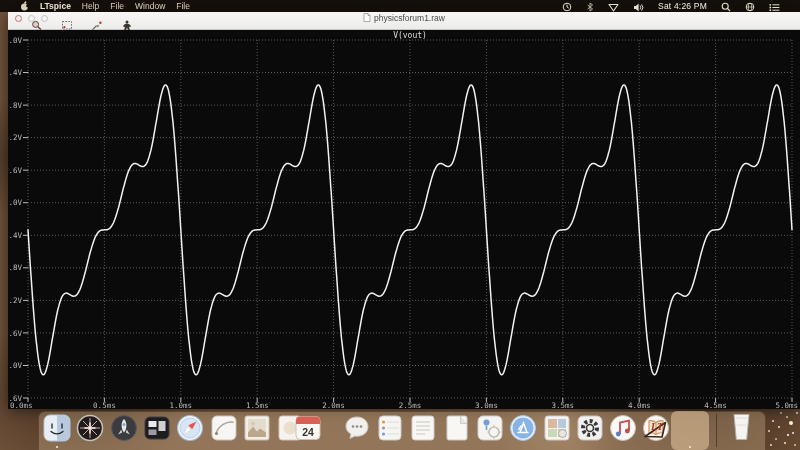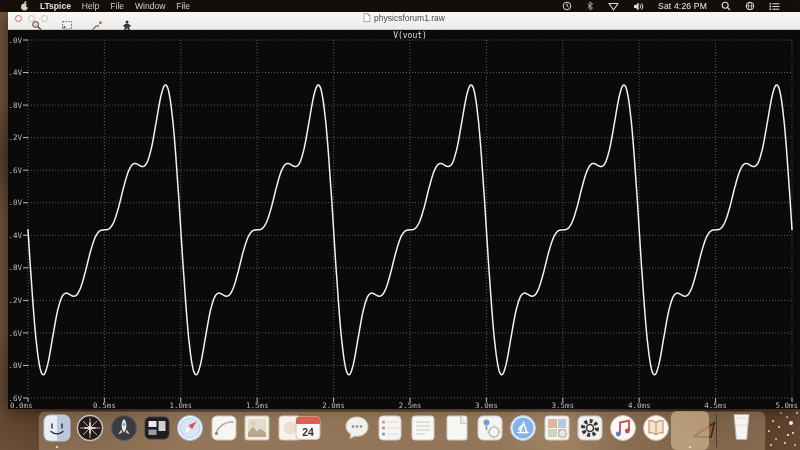--- a/index.html
+++ b/index.html
@@ -19,21 +19,21 @@
     box-shadow:6px 6px 0 #f0e8da, 14px -4px 0 #d8ccb8, 20px 12px 0 #f4eee2, 3px 18px 0 #cfc2ac,
       12px 22px 0 #efe6d6, 22px 24px 0 #d9cdb9, -4px 10px 0 #e2d6c2, 18px 2px 0 1px #f6f0e4,
       8px -8px 0 #cabda6, 24px -8px 0 #e6dcc9, -2px 24px 0 #e6dcc9, 15px 14px 0 #fff;}
 
   
   .menubar{position:absolute;top:0;left:0;width:800px;height:12px;background:rgba(16,11,7,.95);
     display:flex;align-items:center;padding:0 20px;z-index:6;color:#d9cfbe;font-size:8.5px;line-height:12px}
   .menu-left{display:flex;align-items:center;gap:11px}
   .menu-item{white-space:nowrap;cursor:default}
   .menu-item.app{font-weight:bold;color:#e9e0cf}
-  .menu-right{margin-left:auto;display:flex;align-items:center;gap:14px}
+  .menu-right{margin-left:auto;display:flex;align-items:flex-end;gap:14px}
   .status-ic{display:inline-flex;align-items:center}
   .clock{font-size:8.5px;color:#f3ede1;white-space:nowrap;letter-spacing:.2px}
 
   
   .window{position:absolute;left:8px;top:12px;width:792px;height:394px;background:#4d7c0f;
     box-shadow:0 4px 14px rgba(0,0,0,.55);z-index:3}
   .titlebar{position:relative;height:18px;background:linear-gradient(#f8f7f6,#ececea);border-bottom:1px solid #c6c6c6}
   .lights{position:absolute;left:7px;top:3px;display:flex;gap:6px}
   .light{width:7px;height:7px;border-radius:50%;background:#f4f4f4}
   .light.close{border:1.5px solid #cf6a5f}
@@ -344,21 +344,21 @@
         <path d="M12 21V9.5l9-2V18" stroke="#c0504d" stroke-width="1.8" fill="none"></path>
         <circle cx="10.3" cy="21" r="2.4" fill="#5a7fc0"></circle>
         <circle cx="19.3" cy="18" r="2.4" fill="#c0504d"></circle>
       </svg></div>
     <div class="dock-ico" style="left: 641.4px;"><svg width="30" height="30" viewBox="0 0 30 30">
         <circle cx="15" cy="15" r="12.5" fill="#faf8f5" stroke="#c9beae" stroke-width="1"></circle>
         <path d="M15 9.5c-2-1.6-5-2.1-7-1.6V20c2-.5 5 0 7 1.6 2-1.6 5-2.1 7-1.6V7.9c-2-.5-5 0-7 1.6z" fill="#f3e3cf" stroke="#cf8e5a" stroke-width="1.1"></path>
         <path d="M15 9.5v12" stroke="#cf8e5a" stroke-width="1"></path>
       </svg></div>
     <div class="dock-active-tile" style="left: 670.7px;"></div>
-    <div class="dock-ico" style="left: 689px; text-decoration: underline;"><svg width="30" height="30" viewBox="0 0 30 30">
+    <div class="dock-ico" style="left: 640px; text-decoration: underline;"><svg width="30" height="30" viewBox="0 0 30 30">
         <path d="M5 23.5L25.5 9.5l-3.5 14.5z" fill="none" stroke="#3a2a1a" stroke-width="1.6" stroke-linejoin="round"></path>
         <text x="11" y="17" font-family="Liberation Serif,serif" font-size="10" font-style="italic" font-weight="bold" fill="#b23222">LT</text>
       </svg></div>
     <div class="dock-divider" style="left: 715.7px;"></div>
     <div class="trash" style="left: 729.7px;"><svg width="23" height="29" viewBox="0 0 23 29">
         <path d="M4 1.5h15l-2.3 25H6.3z" fill="#f5f4f2" stroke="#b5b0a8" stroke-width="1"></path>
         <path d="M6 5h11M6.7 12h9.6" stroke="#dedad2" stroke-width="1"></path>
       </svg></div>
     <div class="dock-dot" style="left: 56px;"></div>
     <div class="dock-dot" style="left: 688.7px;"></div>

